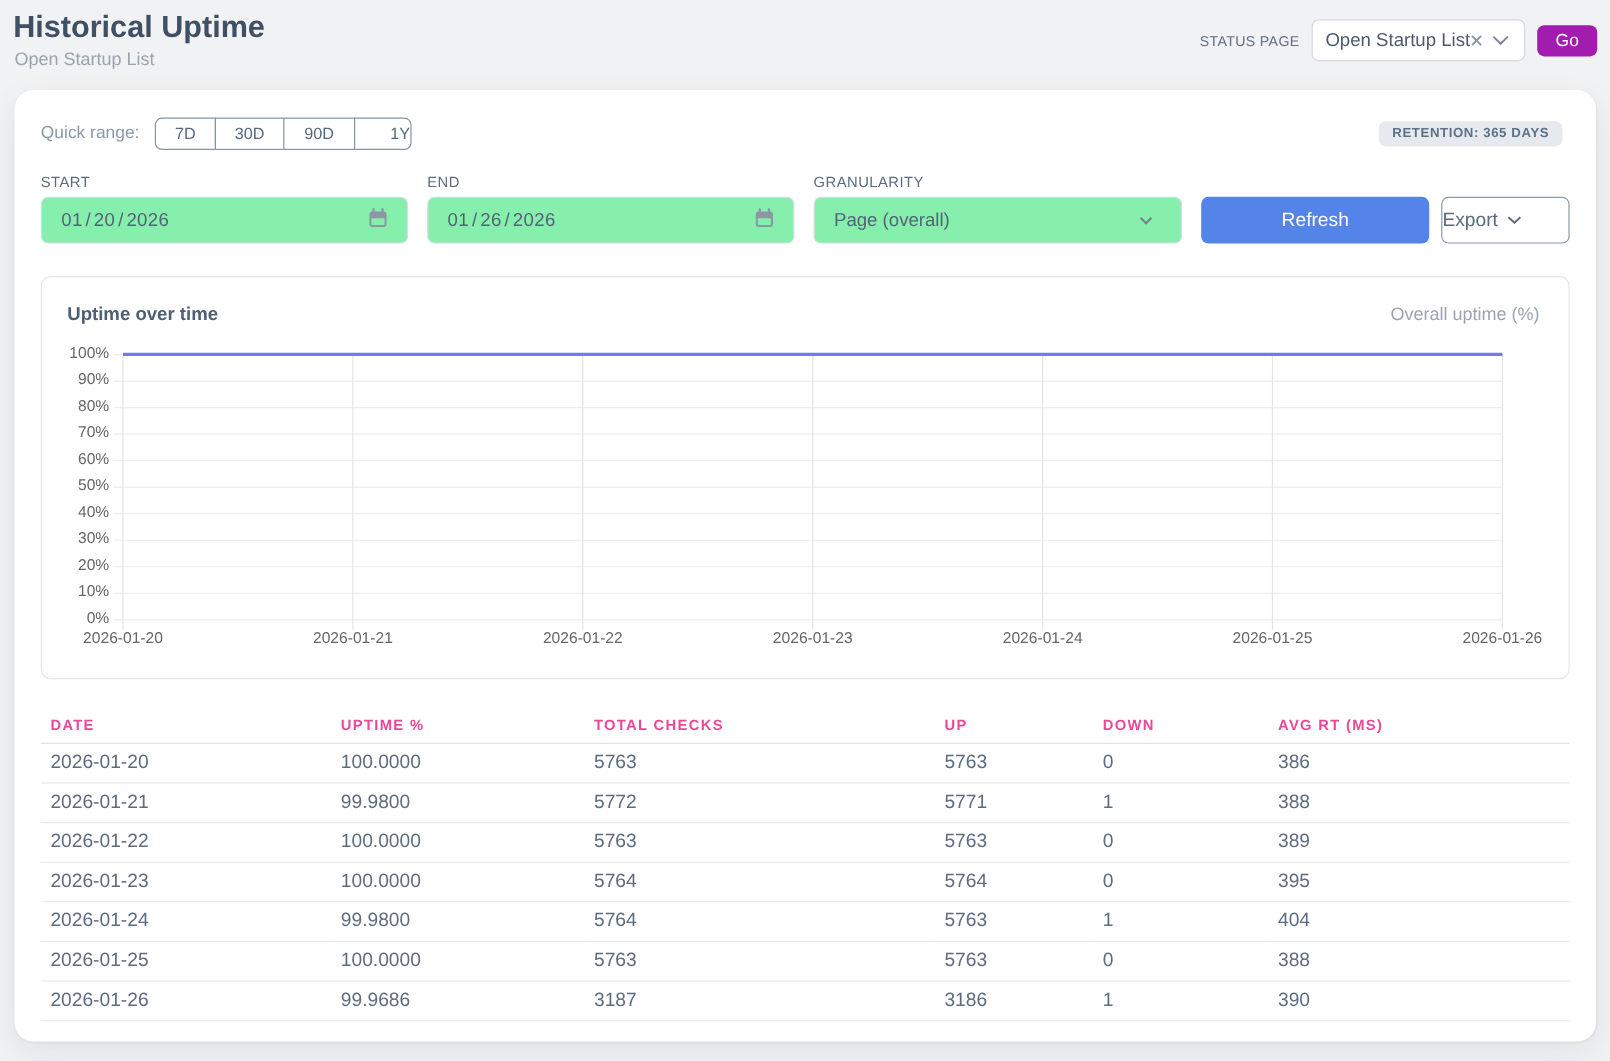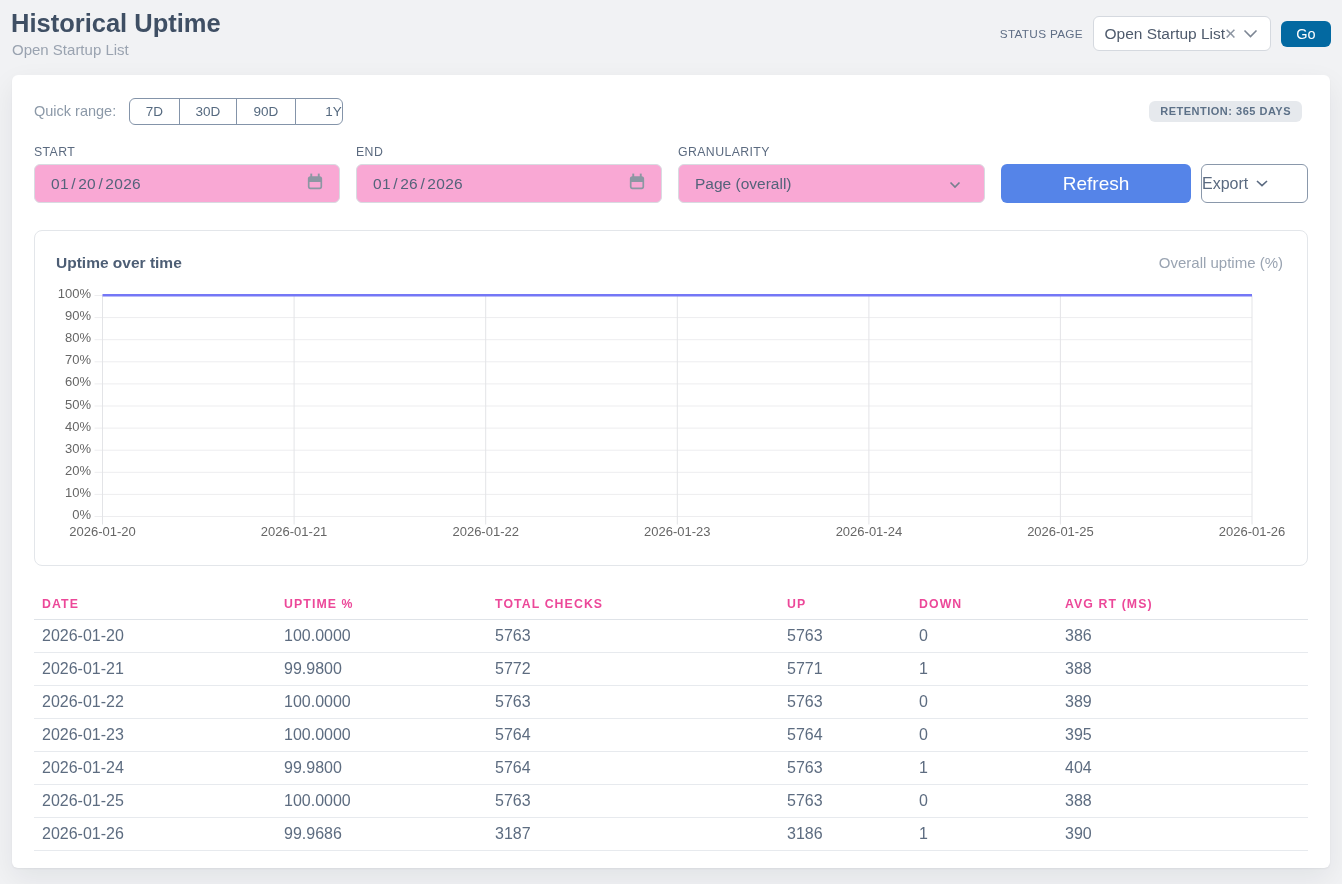--- a/index.html
+++ b/index.html
@@ -12,52 +12,52 @@
   position:relative;
 }
 .topbar { position:absolute; left:0; top:0; width:1342px; height:75px; }
 .title { position:absolute; left:11px; top:9px; font-size:25.5px; font-weight:700; color:#3f4f64; letter-spacing:0px; }
 .subtitle { position:absolute; left:12px; top:41px; font-size:15px; color:#9aa3b0; }
 .sp-label { position:absolute; right:259px; top:27px; font-size:11.8px; font-weight:400; color:#5f6e85; letter-spacing:0.3px; }
 .sp-select { position:absolute; right:71.5px; top:16px; width:178px; height:35px; background:#fff; border:1px solid #d5d9df; border-radius:6px; display:flex; align-items:center; padding:0 11px; }
 .sp-select .txt { font-size:15.5px; color:#4e5a6c; white-space:nowrap; }
 .sp-select .x { font-size:15px; color:#8b94a1; margin-left:-1px; }
 .sp-select svg { margin-left:6px; }
-.go-btn { position:absolute; right:11px; top:21px; width:50px; height:26px; background:#0369a1; border-radius:6px; color:#fff; font-size:14.5px; display:flex; align-items:center; justify-content:center; }
+.go-btn { position:absolute; right:11px; top:21px; width:50px; height:26px; background:#a21caf; border-radius:6px; color:#fff; font-size:14.5px; display:flex; align-items:center; justify-content:center; }
 .card {
   position:absolute; left:12px; top:75px; width:1318px; height:793px;
-  background:#fff; border-radius:6px;
+  background:#fff; border-radius:16px;
   box-shadow:0 1px 2px rgba(16,24,40,.05), 0 10px 28px rgba(16,24,40,.07);
   padding:23px 22px 0 22px;
 }
 .row1 { display:flex; align-items:center; height:26px; }
 .qr-label { font-size:14.5px; color:#8c99a8; margin-right:13px; }
 .seg { display:inline-flex; }
 .seg button {
   background:#fff; border:1px solid #8494a9; color:#55697f;
   font-family:"Liberation Sans", sans-serif; font-size:13.5px;
   height:27px; margin-left:-1px; padding:0;
 }
 .seg button:nth-child(1){width:50.5px;} .seg button:nth-child(2){width:58.5px;}
 .seg button:nth-child(3){width:59.5px;} .seg button:nth-child(4){width:48px;}
 .seg button:first-child { border-radius:6px 0 0 6px; margin-left:0;text-align:center; }
 .seg button:last-child { border-radius:0 6px 6px 0;text-align:right; }
 .badge { margin-left:auto; margin-right:6px; background:#e6e9ed; color:#5d7188; font-size:11px; font-weight:700; letter-spacing:0.5px; padding:4.5px 11px; border-radius:6px; }
 .form-row { display:flex; margin-top:22px; }
 .fgroup { display:flex; flex-direction:column; }
 .flabel { font-size:12.3px; font-weight:400; letter-spacing:0.4px; color:#5c6b80; margin-bottom:6px; height:12px; line-height:12px; }
 .field {
-  height:39px; background:#f9a8d4; border:1px solid #d8dbe1; border-radius:6px;
+  height:39px; background:#86efac; border:1px solid #d8dbe1; border-radius:6px;
   display:flex; align-items:center; padding:0 16px; font-size:15.5px; color:#54637a;
 }
 .w1 { width:306px; } .gap { width:16px; }
 .datetxt span.num { letter-spacing:0.3px; }
 .datetxt span.sl { color:#54637a; margin:0 2.5px; }
 .field .icon-right { margin-left:auto; }
-.refresh { width:190px; height:39px; background:#5584e8; border:none; border-radius:6px; color:#fff; font-size:19px; align-self:flex-end; font-family:"Liberation Sans", sans-serif; }
+.refresh { width:190px; height:39px; background:#5584e8; border:none; border-radius:6px; color:#fff; font-size:16px; align-self:flex-end; font-family:"Liberation Sans", sans-serif; }
 .export { width:107px; height:39px; background:#fff; border:1px solid #8a98ab; border-radius:6px; color:#5a6a80; font-size:16px; align-self:flex-end; display:flex; align-items:center; font-family:"Liberation Sans", sans-serif; }
 .export svg { margin-left:8px; }
 .chart-card { margin-top:27px; border:1px solid #e3e6ea; border-radius:8px; height:336px; position:relative; }
 .chart-title { position:absolute; left:21px; top:22.5px; font-size:15.5px; font-weight:700; color:#4d5e75; }
 .chart-right { position:absolute; right:24px; top:22.5px; font-size:15px; color:#9aa4b2; }
 table { border-collapse:collapse; table-layout:fixed; width:1274px; margin-top:22px; }
 th { text-align:left; font-size:12.3px; font-weight:700; letter-spacing:1.1px; color:#ec4899; padding:9px 0 8px 8px; border-bottom:1px solid #dfe3e8; }
 td { font-size:16px; color:#5d6c80; padding:0 0 0 8px; height:33px; border-bottom:1px solid #e7eaee; }
 </style>
 </head>

